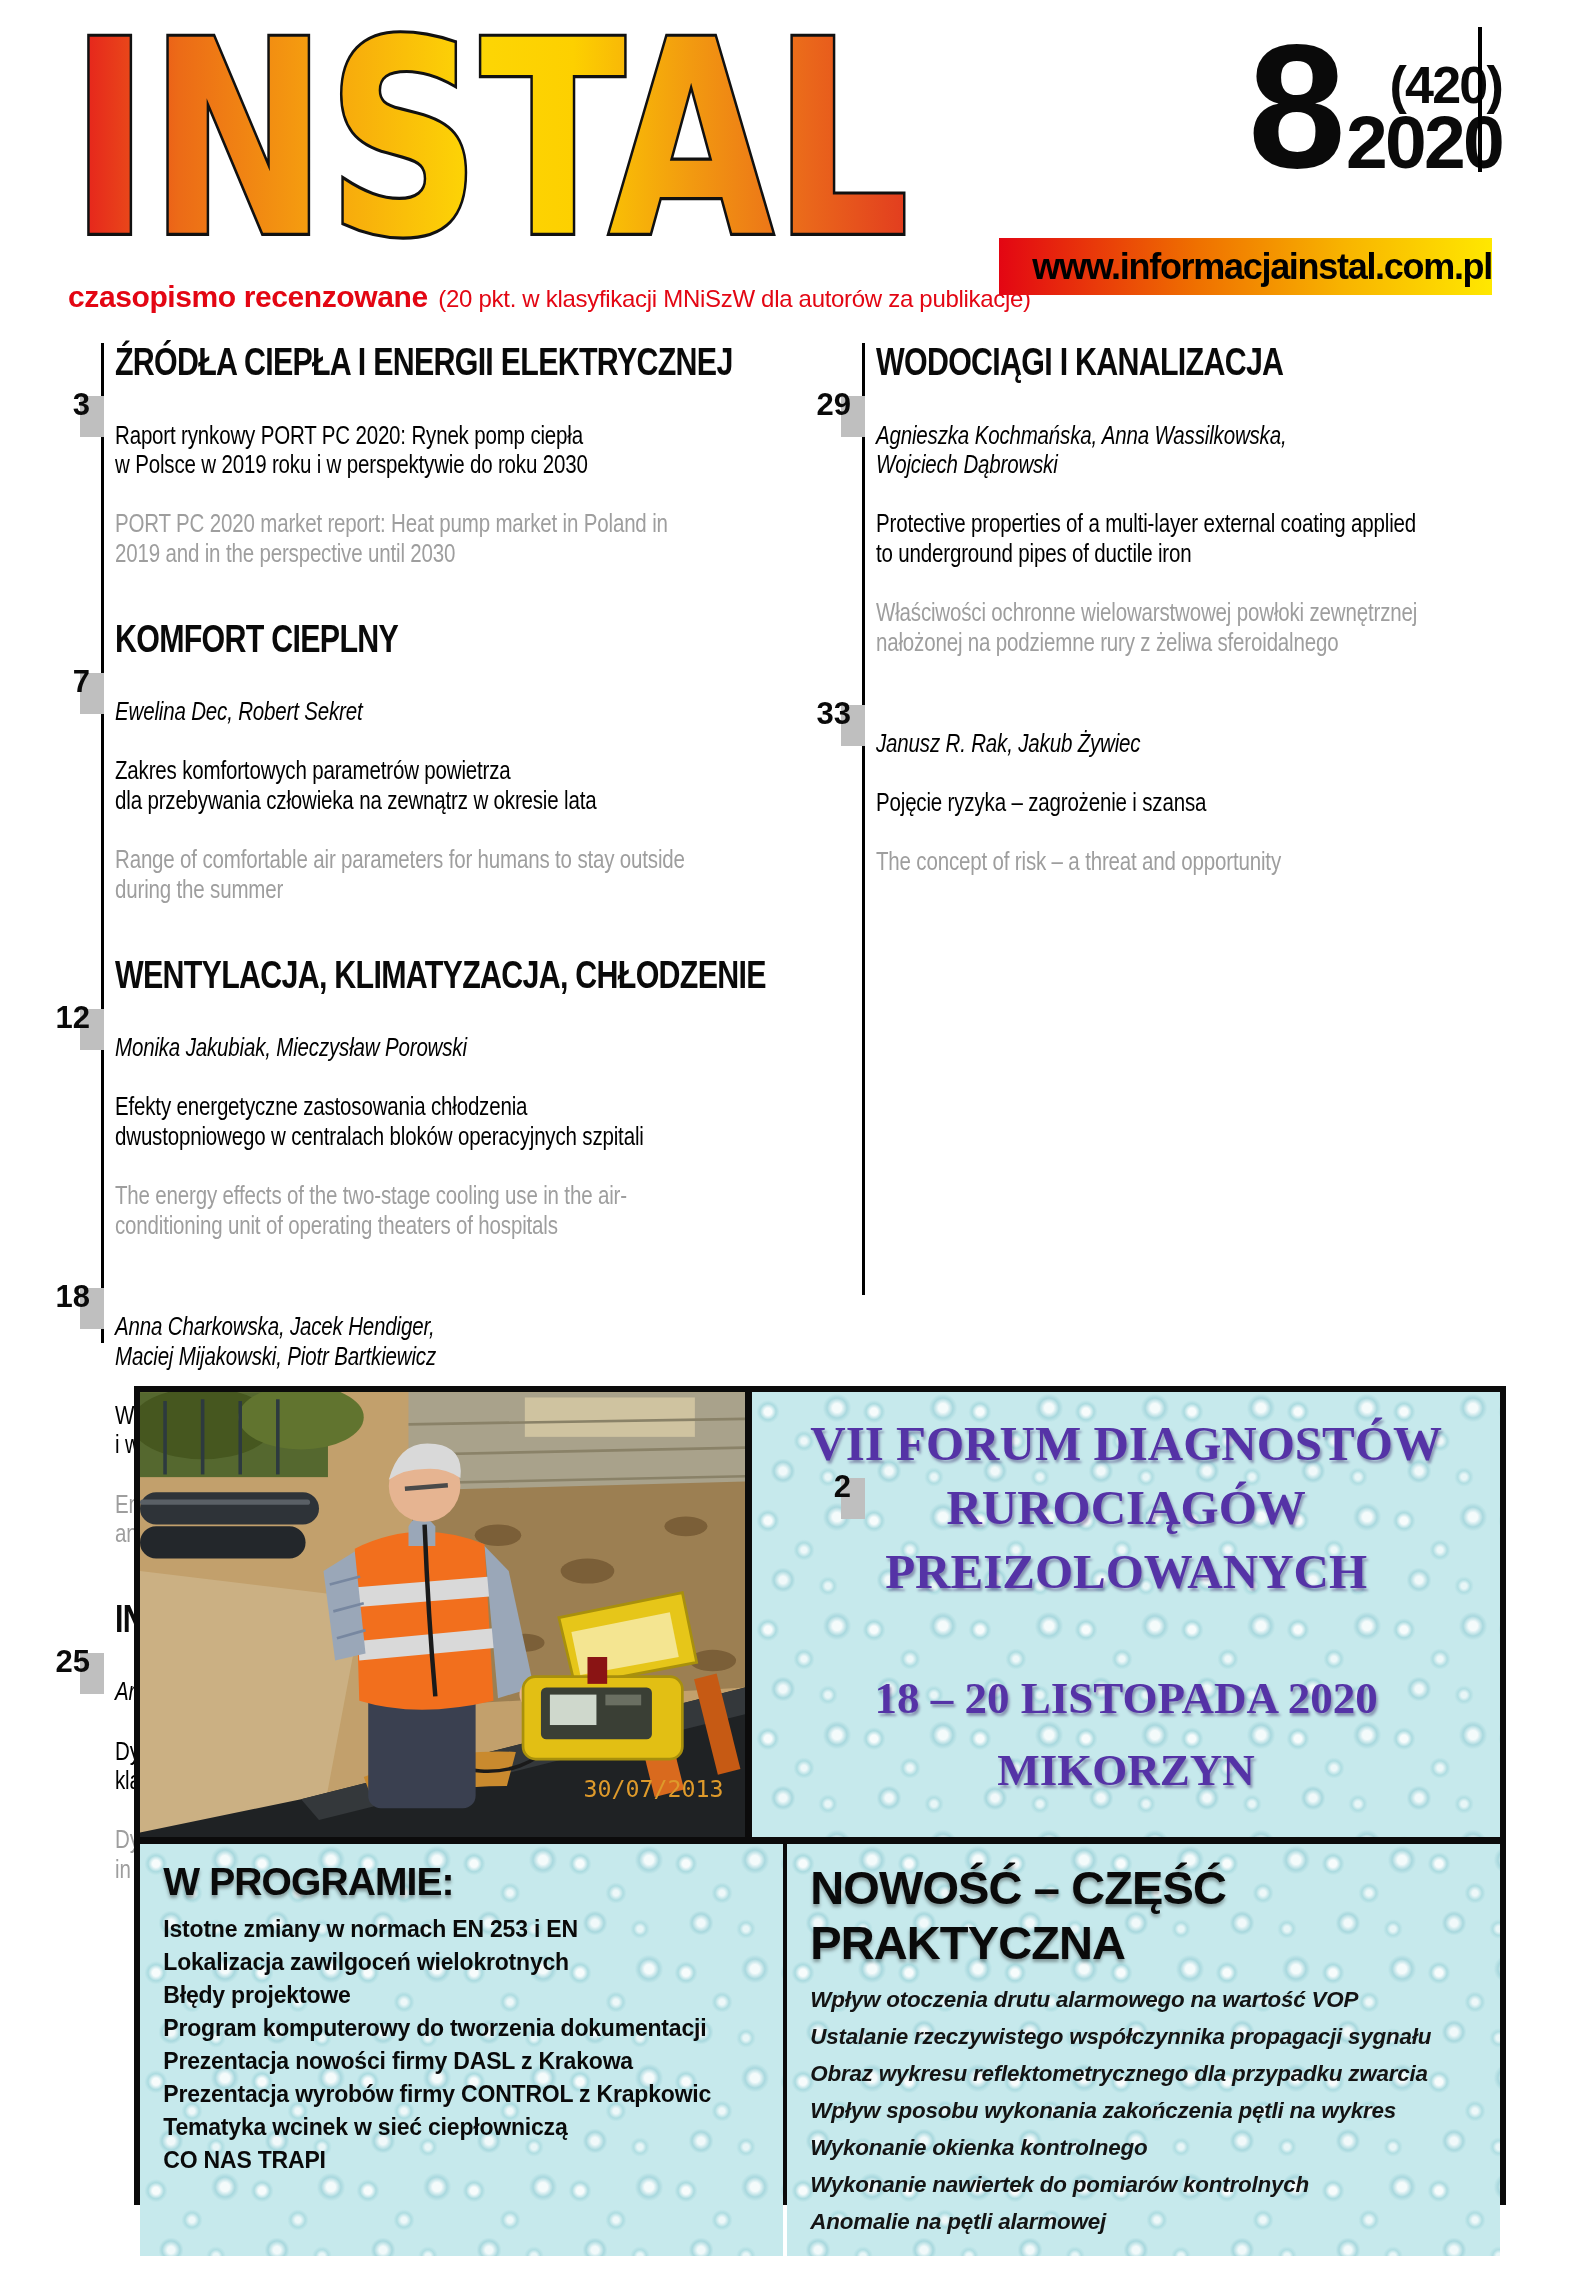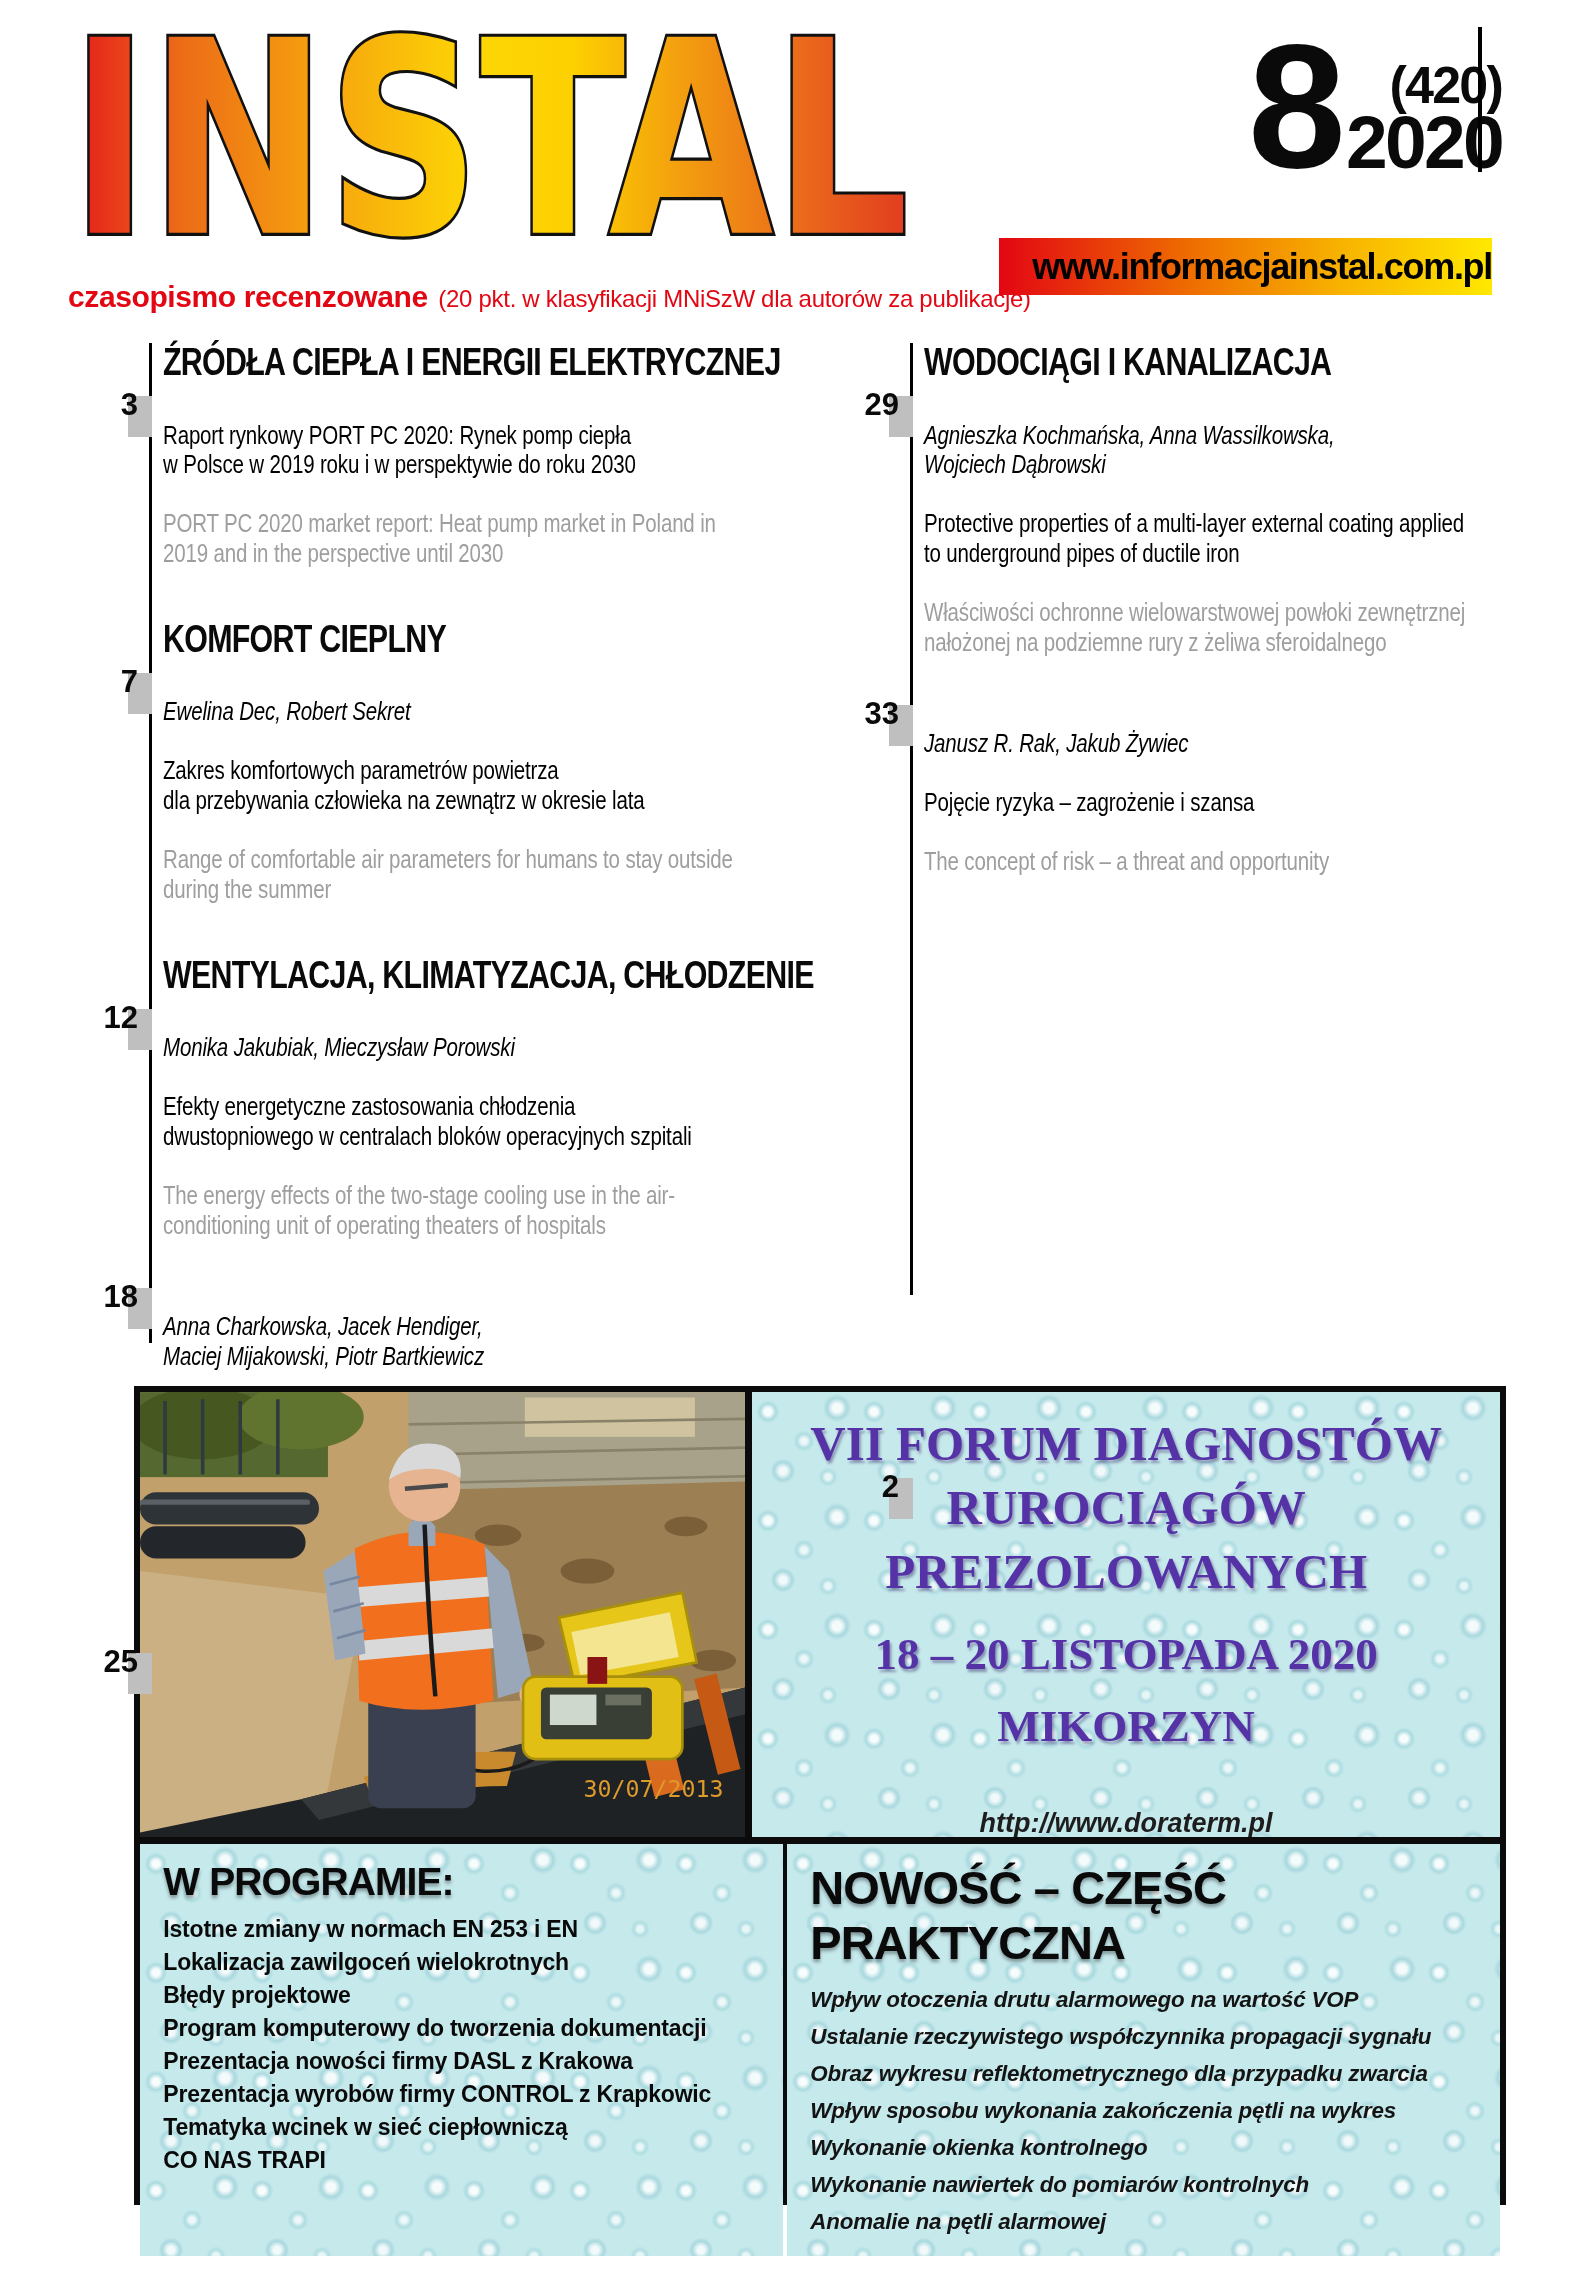--- a/index.html
+++ b/index.html
@@ -22,21 +22,21 @@
   .issue-rule { position:absolute; left:1478px; top:27px; width:3.6px; height:145px; background:#000; }
 
   .banner {
     position:absolute; left:999px; top:238px; width:493px; height:57px;
     background:linear-gradient(90deg,#e30613 0%,#ef7000 40%,#f8b400 70%,#ffe800 100%);
     display:flex; align-items:center; justify-content:flex-end;
   }
   .banner span { font-size:36px; font-weight:bold; color:#000; letter-spacing:-1.3px; }
 
   
-  .tcol { position:absolute; top:343px; box-sizing:border-box; padding-left:61px;margin-left:48px; }
+  .tcol { position:absolute; top:343px; box-sizing:border-box; padding-left:61px; }
   .tcol-left  { left:54px;  width:721px; }
   .tcol-right { left:815px; width:766px; }
   .tcol::before { content:""; position:absolute; left:47px; top:0; width:2.7px; background:#000; }
   .tcol-left::before  { height:1000px; }
   .tcol-right::before { height:952px; }
 
   .heading {
     font-weight:bold; font-size:38px; line-height:39px; letter-spacing:-0.9px;
     transform:scaleX(0.8); transform-origin:0 0; white-space:nowrap; width:125%;
     margin:21.5px 0 9px 0;
@@ -84,21 +84,21 @@
   .ad-forum { flex:1; text-align:center; overflow:hidden; }
   .forum-title {
     font-family:"Liberation Serif", serif; font-weight:bold; color:#5533a6;
     font-size:49px; line-height:64px; padding-top:19.7px; white-space:pre-line;
     text-shadow:1.8px 2.7px 2.7px rgba(40,20,90,.40);
   }
   .forum-dates, .forum-place {
     font-family:"Liberation Serif", serif; font-weight:bold; color:#5533a6;
     font-size:45px; line-height:52px; text-shadow:1.8px 2.7px 2.7px rgba(40,20,90,.40);margin-top:20px;
   }
-  .forum-dates { margin-top:24px; }
+  .forum-dates { margin-top:68px; }
   .forum-url { margin-top:56px; font-size:27px; font-weight:bold; font-style:italic; color:#1d1d1d; }
 
   .ad-program { width:643px; box-sizing:border-box; padding:16px 23px; overflow:hidden; }
   .prg-h { font-size:39px; font-weight:bold; letter-spacing:-0.9px; margin-bottom:9px; text-shadow:0 2.7px 3.6px rgba(0,0,0,.35); }
   .prg-item { font-size:23px; font-weight:bold; line-height:33px; letter-spacing:-0.2px; }
 
   .ad-practical { flex:1; box-sizing:border-box; padding:16px 23px; overflow:hidden; }
   .prac-h { font-size:47px; font-weight:bold; letter-spacing:-0.9px; margin-bottom:11px; text-shadow:0 2.7px 3.6px rgba(0,0,0,.35); }
   .prac-item { font-size:22.4px; font-weight:bold; font-style:italic; line-height:37px; letter-spacing:-0.2px; color:#141414; }
 </style>

